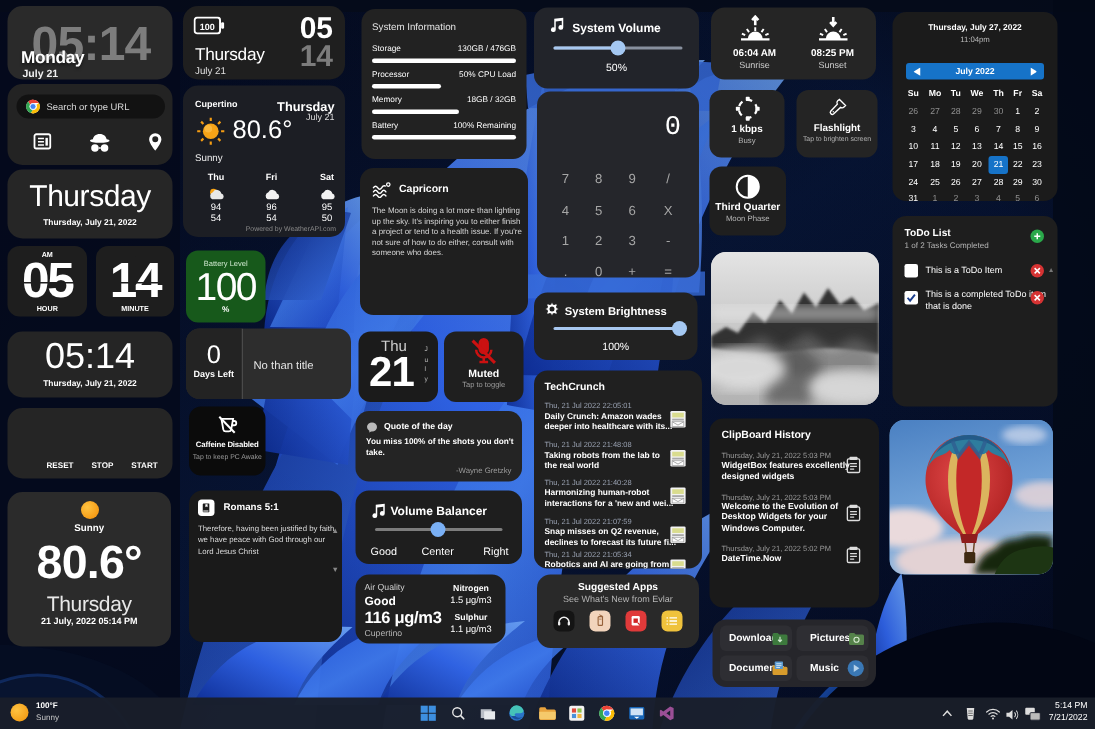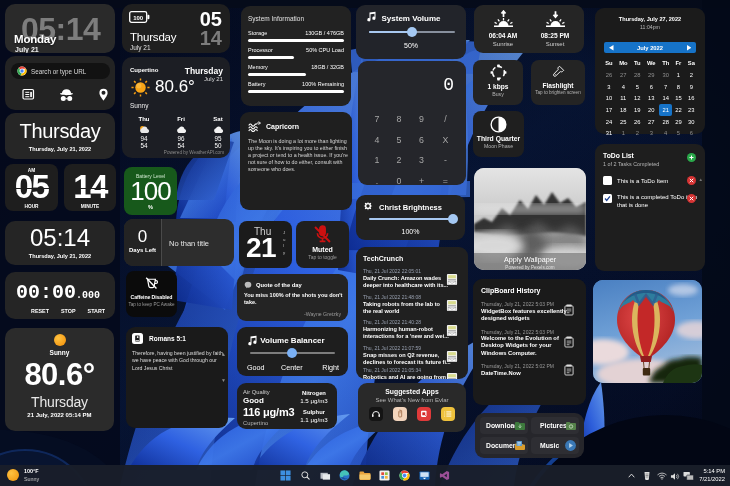--- a/index.html
+++ b/index.html
@@ -126,21 +126,20 @@
  <div class="b" style="font-size:33px;line-height:28px;letter-spacing:-1.5px;">14</div>
  <div class="b" style="font-size:4.8px;margin-top:3px;">MINUTE</div>
 </div>
 
 <div class="tile c" style="left:5px;top:221px;width:110px;height:44px;background:#252525;border-radius:10px;">
  <div style="font-size:24px;line-height:24px;margin-top:5px;font-weight:400;">05:14</div>
  <div class="b" style="font-size:5.6px;margin-top:3px;">Thursday, July 21, 2022</div>
 </div>
 
 <div class="tile" style="left:5px;top:272px;width:110px;height:47px;background:#252525;border-radius:10px;">
- <div class="abs" style="left:11px;top:9px;font-size:20px;font-family:'Liberation Mono',monospace;font-weight:bold;">00:00<span style="font-size:10px;">.000</span></div>
  <div class="abs b" style="left:0;top:36px;width:110px;font-size:5.4px;"><span style="margin-left:26px;">RESET</span><span style="margin-left:12px;">STOP</span><span style="margin-left:12px;">START</span></div>
 </div>
 
 <div class="tile c" style="left:5px;top:328px;width:109px;height:103px;background:#2b2b2b;border-radius:10px;">
  <div style="width:12px;height:12px;border-radius:50%;background:radial-gradient(circle at 35% 35%,#ffc341,#f28c05);margin:6px auto 0;"></div>
  <div class="b" style="font-size:6.5px;margin-top:3px;">Sunny</div>
  <div class="b" style="font-size:31px;line-height:30px;margin-top:4px;letter-spacing:-0.5px;">80.6°</div>
  <div style="font-size:14px;margin-top:4px;font-weight:400;color:#e8e8e8;letter-spacing:-0.2px;">Thursday</div>
  <div class="b" style="font-size:6px;margin-top:2px;">21 July, 2022 05:14 PM</div>
 </div>
@@ -356,21 +355,21 @@
           <td>=</td>
         </tr>
  </tbody>
     </table>
 </div>
 
 <div class="tile" style="left:356px;top:195px;width:109px;height:45px;background:#222;border-radius:9px;">
  <svg class="abs" style="left:7px;top:6px;" width="10" height="10" viewBox="0 0 24 24">
       <path d="M12 8 a4 4 0 1 0 0 8 a4 4 0 0 0 0-8 Z M12 1.5 l1.2 3.2 a7.7 7.7 0 0 1 2.3 .95 l3.1-1.4 l1.15 1.15 l-1.4 3.1 a7.7 7.7 0 0 1 .95 2.3 L22.5 12 l-3.2 1.2 a7.7 7.7 0 0 1-.95 2.3 l1.4 3.1 l-1.15 1.15 l-3.1-1.4 a7.7 7.7 0 0 1-2.3 .95 L12 22.5 l-1.2-3.2 a7.7 7.7 0 0 1-2.3-.95 l-3.1 1.4 l-1.15-1.15 l1.4-3.1 a7.7 7.7 0 0 1-.95-2.3 L1.5 12 l3.2-1.2 a7.7 7.7 0 0 1 .95-2.3 l-1.4-3.1 l1.15-1.15 l3.1 1.4 a7.7 7.7 0 0 1 2.3-.95 Z" fill="#fff" fill-rule="evenodd"></path>
     </svg>
- <div class="abs b" style="left:0;top:8px;width:109px;text-align:center;font-size:7.5px;">Christ Brightness</div>
+ <div class="abs b" style="left:0;top:8px;width:109px;text-align:center;font-size:7.5px;">System Brightness</div>
  <div class="abs" style="left:13px;top:23px;width:86px;height:1.8px;background:#a8c8f0;border-radius:2px;"></div>
  <div class="abs" style="left:92px;top:19px;width:10px;height:10px;border-radius:50%;background:#a4c8f2;"></div>
  <div class="abs" style="left:0;top:33px;width:109px;text-align:center;font-size:7px;">100%</div>
 </div>
 
 <div class="tile" style="left:356px;top:247px;width:112px;height:132px;background:#202020;border-radius:9px;overflow:hidden;">
  <div class="abs b" style="left:7px;top:8px;font-size:7px;">TechCrunch</div>
  <div class="nw" style="position:absolute;left:7px;top:21px;">
   <div style="font-size:5px;color:#98a0b0;">Thu, 21 Jul 2022 22:05:01</div>
   <div class="b" style="font-size:5.6px;line-height:7.3px;white-space:nowrap;margin-top:1px;">Daily Crunch: Amazon wades<br>deeper into healthcare with its...</div>
@@ -537,24 +536,20 @@
         </filter>
   </defs>
   <rect width="112" height="102" fill="url(#fog)"></rect>
   <path d="M0 56 L10 50 L18 54 L28 40 L36 47 L46 32 L54 41 L62 27 L70 37 L78 24 L86 35 L94 30 L102 39 L112 34 L112 68 Q80 62 56 66 Q28 70 0 64 Z" fill="#2d2d2d" filter="url(#blur1)" opacity="0.97"></path>
   <path d="M20 64 L34 56 L48 66 L64 54 L80 65 L96 57 L112 66 L112 86 Q60 78 0 88 L0 68 Z" fill="#6e6e6e" filter="url(#blur2)" opacity="0.7"></path>
   <path d="M40 70 L58 60 L74 76 L66 102 L36 102 Z" fill="#4e4e4e" filter="url(#blur2)" opacity="0.7"></path>
   <ellipse cx="20" cy="78" rx="30" ry="14" fill="#e2e2e2" filter="url(#blur2)" opacity="0.9"></ellipse>
   <ellipse cx="95" cy="90" rx="30" ry="12" fill="#dcdcdc" filter="url(#blur2)" opacity="0.85"></ellipse>
   <rect y="36" width="112" height="10" fill="#eaeaea" filter="url(#blur2)" opacity="0.55"></rect>
  </svg>
- <div class="abs" style="left:0;bottom:0;width:112px;height:17px;background:rgba(96,96,96,0.55);text-align:center;">
-  <div style="font-size:7.2px;color:#fff;margin-top:2px;">Apply Wallpaper</div>
-  <div style="font-size:4.6px;color:#e0e0e0;margin-top:1px;">Powered by Pexels.com</div>
- </div>
 </div>
 
 <div class="tile" style="left:473px;top:279px;width:113px;height:126px;background:#1a1a1a;border-radius:9px;">
  <div class="abs b" style="left:8px;top:8px;font-size:7px;">ClipBoard History</div>
  <div class="abs" style="left:8px;top:22px;font-size:5px;color:#9a9a9a;">Thursday, July 21, 2022 5:03 PM</div>
  <div class="abs b" style="left:8px;top:29px;font-size:5.8px;line-height:7.3px;white-space:nowrap;">WidgetBox features excellently<br>designed widgets</div>
  <svg class="abs" style="right:12px;top:25px;" width="10" height="12" viewBox="0 0 22 26">
       <rect x="5" y="1" width="12" height="4.5" rx="1.5" fill="#ddd"></rect>
       <rect x="2" y="4" width="18" height="20" rx="2" fill="none" stroke="#ddd" stroke-width="2"></rect>
       <path d="M6 11 h10 M6 15 h10 M6 19 h6" stroke="#ddd" stroke-width="1.6"></path>

